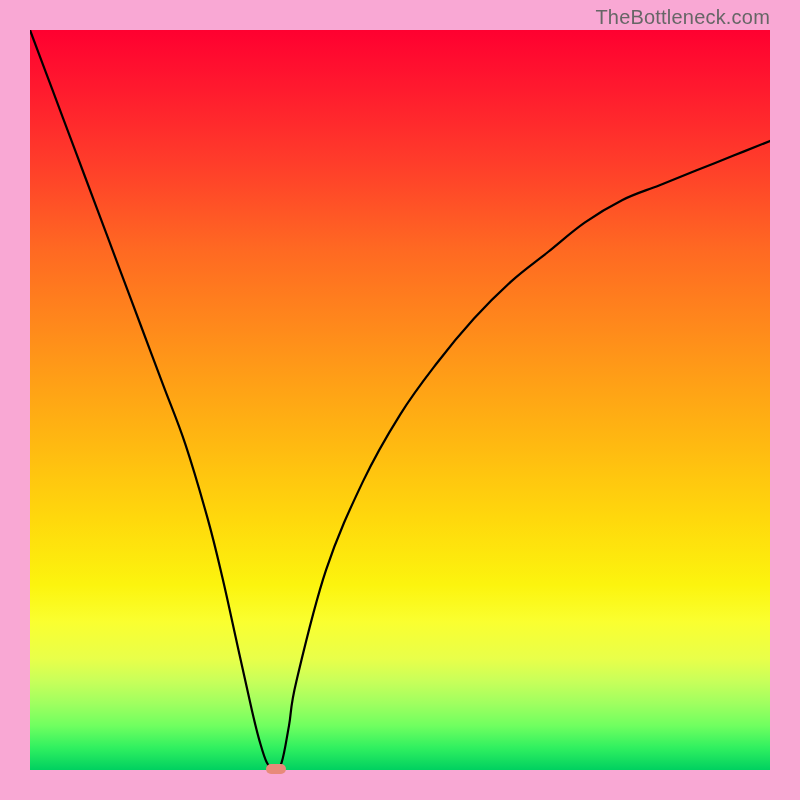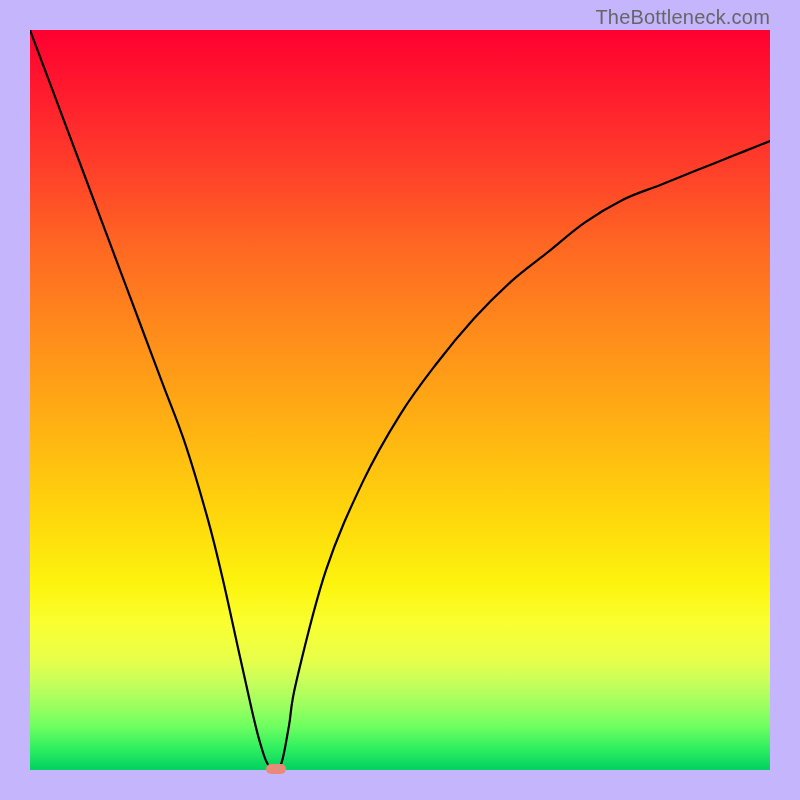--- a/index.html
+++ b/index.html
@@ -8,21 +8,21 @@
     width: 800px;
     height: 800px;
     overflow: hidden;
     background: #000;
     font-family: Arial, Helvetica, sans-serif;
   }
   .frame {
     position: relative;
     width: 800px;
     height: 800px;
-    background: #c4b5fd;
+    background: #f9a8d4;
   }
   .plot-area {
     position: absolute;
     left: 30px;
     top: 30px;
     width: 740px;
     height: 740px;
     
     background: linear-gradient(to bottom,
       #ff0030 0%,

